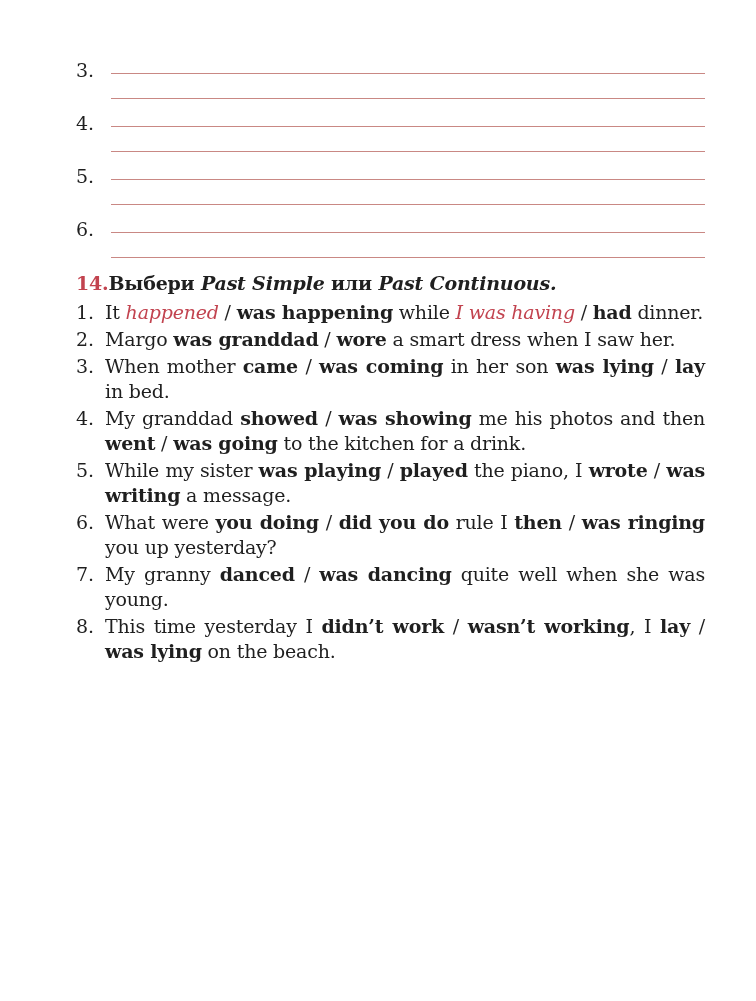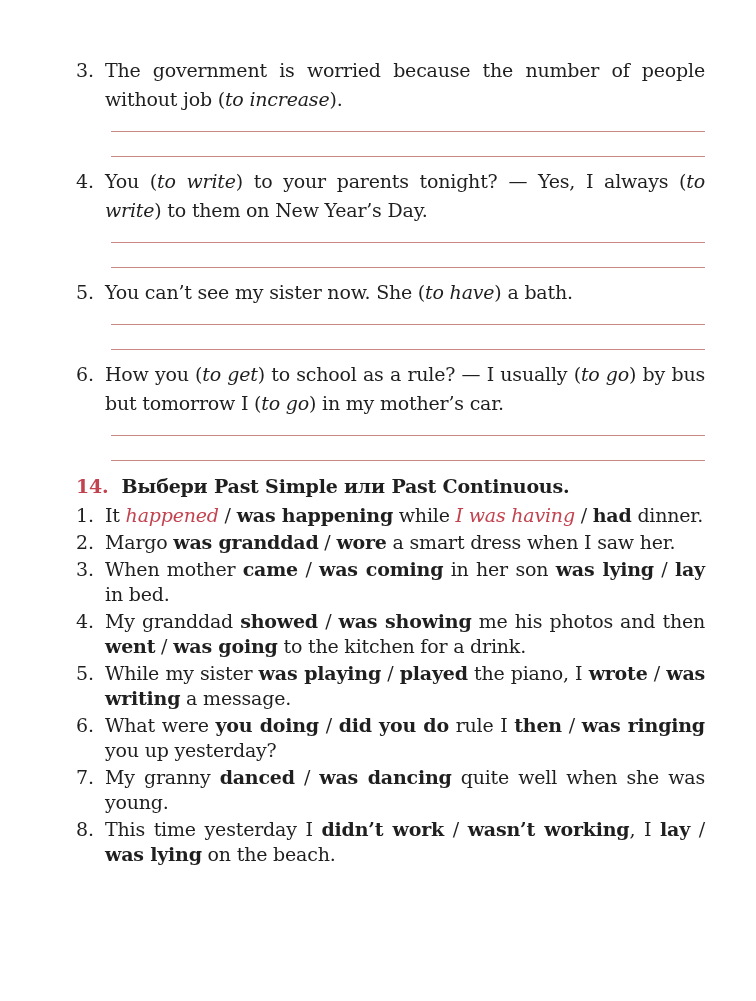--- a/index.html
+++ b/index.html
@@ -48,84 +48,79 @@
   .answer-line:first-child{margin-top:17px;}
   
   .heading{
     font-size:19px;line-height:30px;
     letter-spacing:-0.2px;
     font-weight:bold;
     margin:2px 0 2px 0;
   }
   .heading .ex-num{
     color:var(--accent);
-    margin-right:13px;
   }
   .heading .heading-text .s-bi{font-weight:bold;}
   
   .ex14 .item{margin-bottom:2px;}
   .ex14 .num,.ex14 .text{line-height:25px;}
   
   .s-n{font-style:normal;font-weight:normal;}
   .s-b{font-weight:bold;}
   .s-i{font-style:italic;}
-  .s-bi{font-weight:bold;}
+  .s-bi{font-weight:bold;font-style:italic;}
   .s-ri{font-style:italic;color:var(--accent);}
   
   .page-number{
     position:absolute;
     top:889px;left:76px;width:629px;
     text-align:center;
     font-size:18px;line-height:22px;
   }
 </style>
 </head>
 <body>
 
 <div class="page">
   <div class="content">
 
     <section class="ex13" id="ex13-items">
   <div class="item">
     <span class="num">3.</span>
     <div class="body">
-      <div class="text"><span class="s-n">The government is worried because the number of people without job (</span><span class="s-i">to increase</span><span class="s-n">).</span></div>
       <div class="lines">
               <div class="answer-line"></div>
               <div class="answer-line"></div>
             </div>
     </div>
   </div>
 
   <div class="item">
     <span class="num">4.</span>
     <div class="body">
-      <div class="text"><span class="s-n">You (</span><span class="s-i">to write</span><span class="s-n">) to your parents tonight? — Yes, I always (</span><span class="s-i">to write</span><span class="s-n">) to them on New Year’s Day.</span></div>
       <div class="lines">
               <div class="answer-line"></div>
               <div class="answer-line"></div>
             </div>
     </div>
   </div>
 
   <div class="item">
     <span class="num">5.</span>
     <div class="body">
-      <div class="text"><span class="s-n">You can’t see my sister now. She (</span><span class="s-i">to have</span><span class="s-n">) a bath.</span></div>
       <div class="lines">
               <div class="answer-line"></div>
               <div class="answer-line"></div>
             </div>
     </div>
   </div>
 
   <div class="item">
     <span class="num">6.</span>
     <div class="body">
-      <div class="text"><span class="s-n">How you (</span><span class="s-i">to get</span><span class="s-n">) to school as a rule? — I usually (</span><span class="s-i">to go</span><span class="s-n">) by bus but tomorrow I (</span><span class="s-i">to go</span><span class="s-n">) in my mother’s car.</span></div>
       <div class="lines">
               <div class="answer-line"></div>
               <div class="answer-line"></div>
             </div>
     </div>
   </div>
 </section>
 
     <div class="heading">
       <span class="ex-num">14.</span><span class="heading-text"><span class="s-b">Выбери </span><span class="s-bi">Past Simple</span><span class="s-b"> или </span><span class="s-bi">Past Continuous.</span></span>

